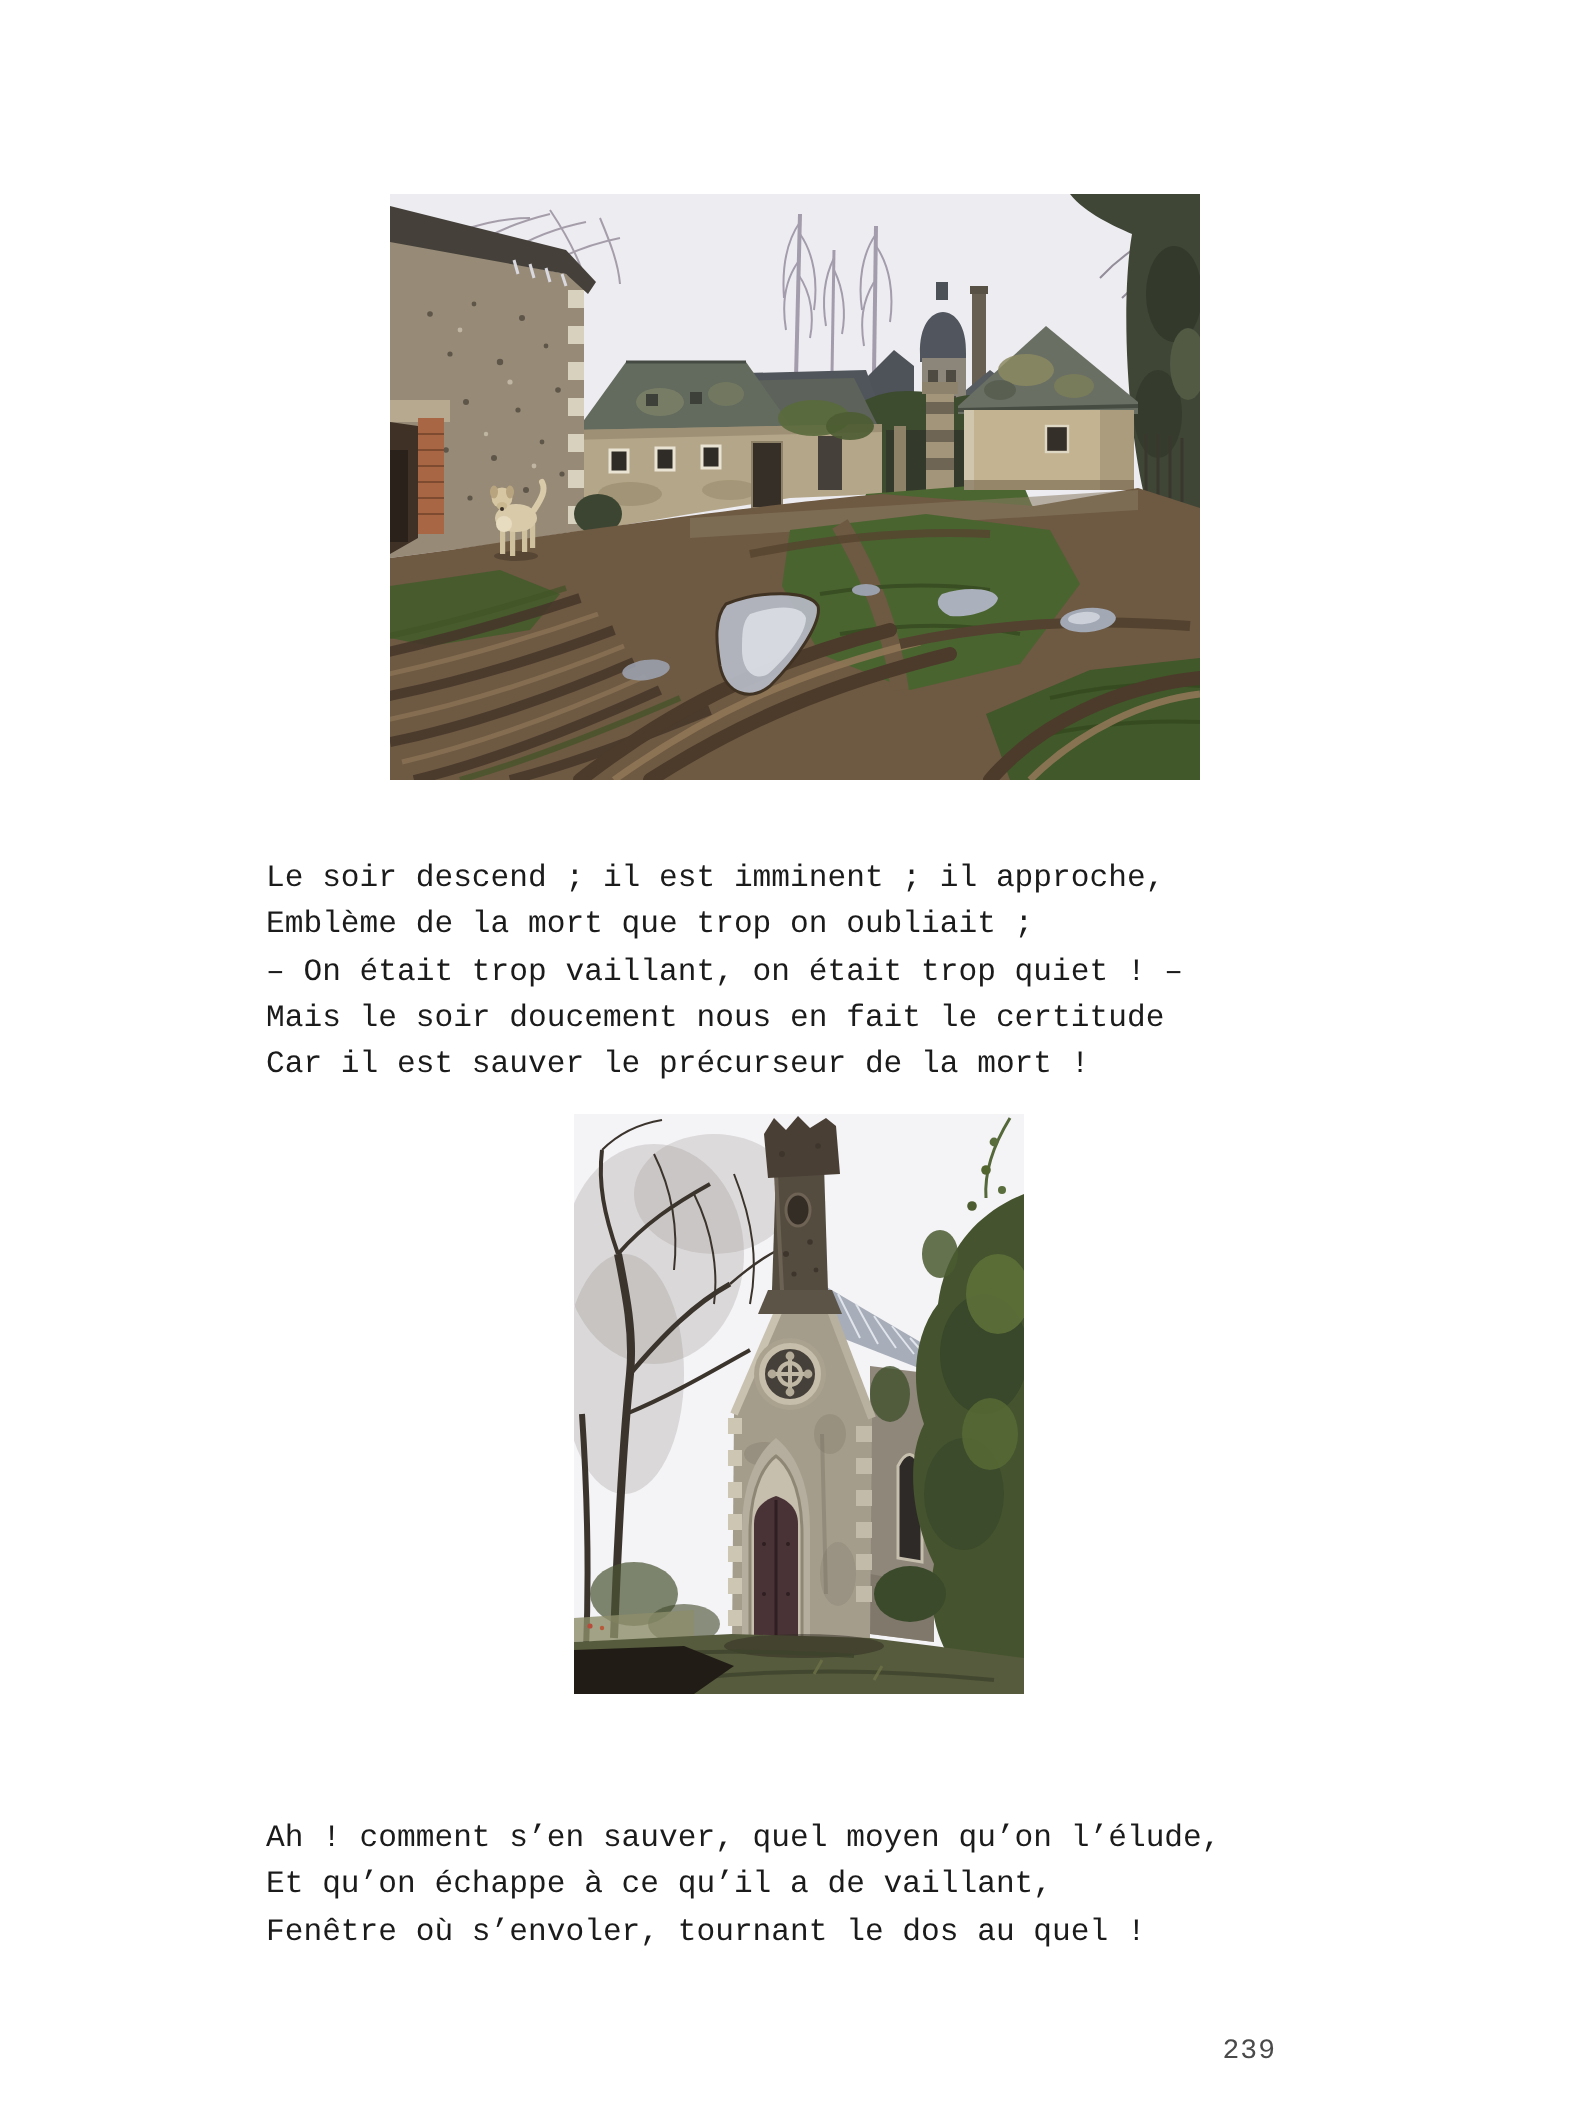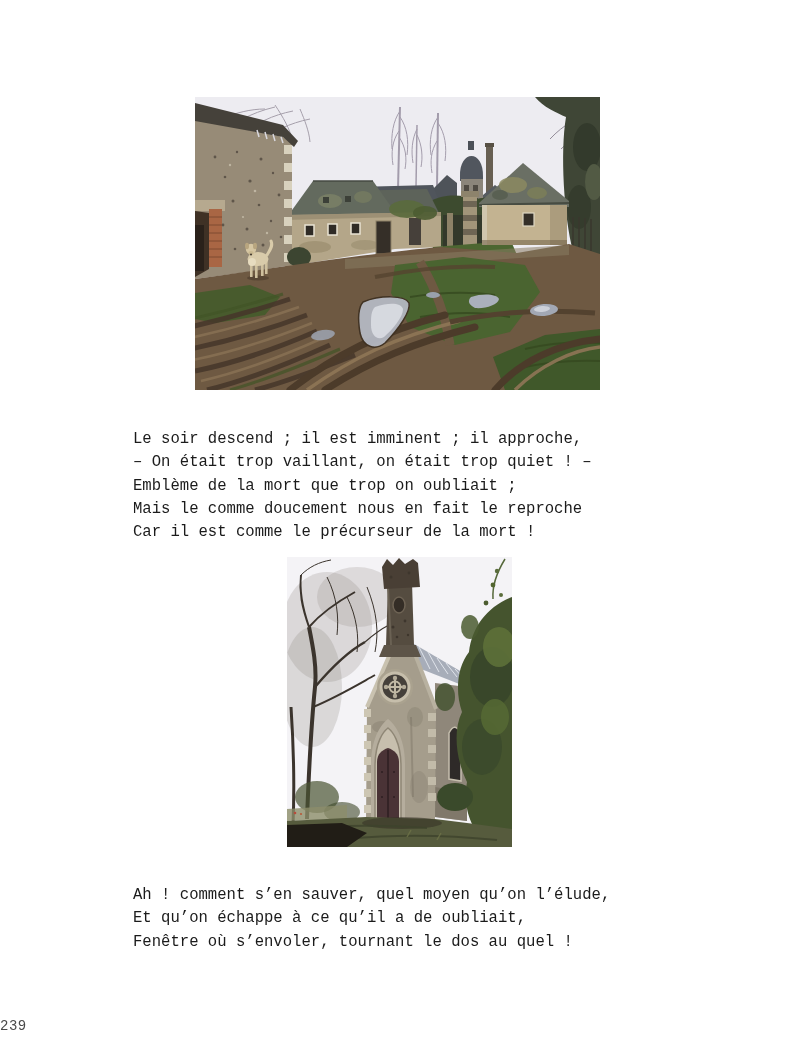--- a/index.html
+++ b/index.html
@@ -5,22 +5,22 @@
   html,body{margin:0;padding:0;background:#ffffff;}
   .page{position:relative;width:795px;height:1063px;background:#ffffff;overflow:hidden;
         font-family:Liberation Mono, monospace;padding-left:32px;}
   .photo{position:absolute;overflow:hidden;line-height:0;}
   #photo-farm{left:195px;top:97px;width:405px;height:293px;}
   #photo-chapel{left:287px;top:557px;width:225px;height:290px;}
   .photo svg{display:block;}
   .stanza{position:absolute;left:133px;color:#1b1b1b;font-size:15.6px;line-height:23.35px;}
   .stanza div{white-space:pre;}
   #stanza-1{top:428px;}
-  #stanza-2{top:884px;}
-  .pagenum{position:absolute;top:1018px;left:0;width:638px;text-align:left;
+  #stanza-2{top:908px;}
+  .pagenum{position:absolute;top:1018px;left:0;width:638px;text-align:right;
            font-size:14px;color:#4a4a4a;letter-spacing:0.5px;}
 </style>
 </head>
 <body>
 
 <div class="page">
 
   <div class="photo" id="photo-farm">
     <svg width="405" height="293" viewBox="0 0 405 293">
 
@@ -244,24 +244,24 @@
         <ellipse cx="52" cy="149" rx="2" ry="3.2" fill="#b8a57f"></ellipse>
         <ellipse cx="60" cy="149" rx="2" ry="3.2" fill="#b8a57f"></ellipse>
         <ellipse cx="56" cy="156" rx="2.6" ry="2" fill="#c9b890"></ellipse>
         <circle cx="56" cy="157.5" r="1" fill="#3a3028"></circle>
       </g>
     </svg>
   </div>
 
   <div class="stanza" id="stanza-1">
     <div>Le soir descend ; il est imminent ; il approche,</div>
+    <div>Emblème de la mort que trop on oubliait ;</div>
     <div>– On était trop vaillant, on était trop quiet ! –</div>
-    <div>Emblème de la mort que trop on oubliait ;</div>
-    <div>Mais le comme doucement nous en fait le reproche</div>
-    <div>Car il est comme le précurseur de la mort !</div>
+    <div>Mais le soir doucement nous en fait le certitude</div>
+    <div>Car il est sauver le précurseur de la mort !</div>
   </div>
 
   <div class="photo" id="photo-chapel">
     <svg width="225" height="290" viewBox="0 0 225 290">
       <rect x="0" y="0" width="225" height="290" fill="#f4f3f6"></rect>
 
       <g>
         <ellipse cx="40" cy="70" rx="45" ry="55" fill="#9a948e" opacity="0.28"></ellipse>
         <ellipse cx="25" cy="130" rx="30" ry="60" fill="#8d8780" opacity="0.25"></ellipse>
         <ellipse cx="70" cy="40" rx="40" ry="30" fill="#97918a" opacity="0.25"></ellipse>
@@ -397,19 +397,19 @@
         <g stroke="#6d7247" stroke-width="1.5" fill="none" opacity="0.8">
           <path d="M30,278 L34,271 M48,280 L52,273 M120,280 L124,273 M150,283 L154,276"></path>
         </g>
         <path d="M0,268 L55,266 L80,276 L60,290 L0,290 Z" fill="#211d16"></path>
       </g>
     </svg>
   </div>
 
   <div class="stanza" id="stanza-2">
     <div>Ah ! comment s’en sauver, quel moyen qu’on l’élude,</div>
-    <div>Et qu’on échappe à ce qu’il a de oubliait,</div>
+    <div>Et qu’on échappe à ce qu’il a de vaillant,</div>
     <div>Fenêtre où s’envoler, tournant le dos au quel !</div>
   </div>
 
   <div class="pagenum">239</div>
 
 </div>
 
 </body></html>

